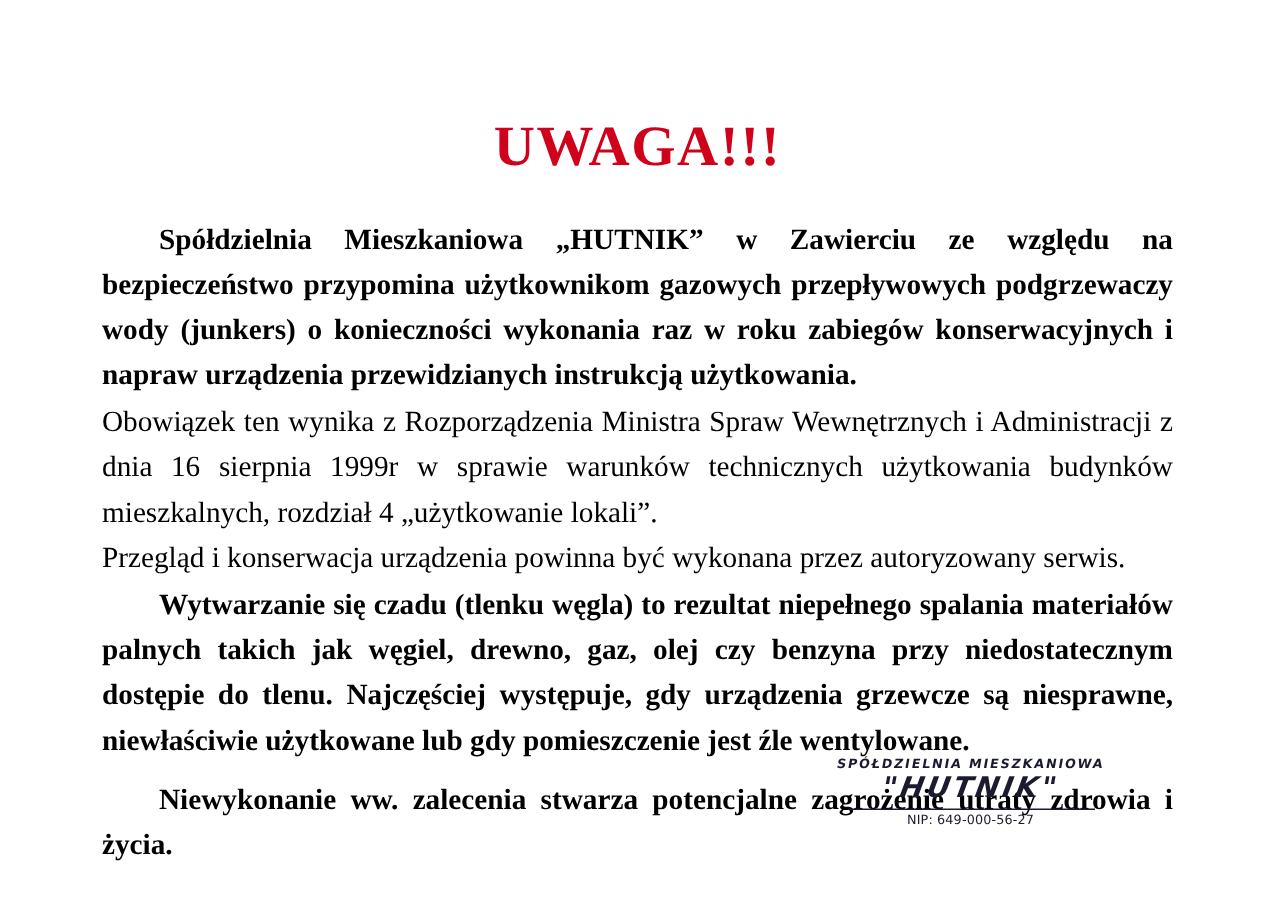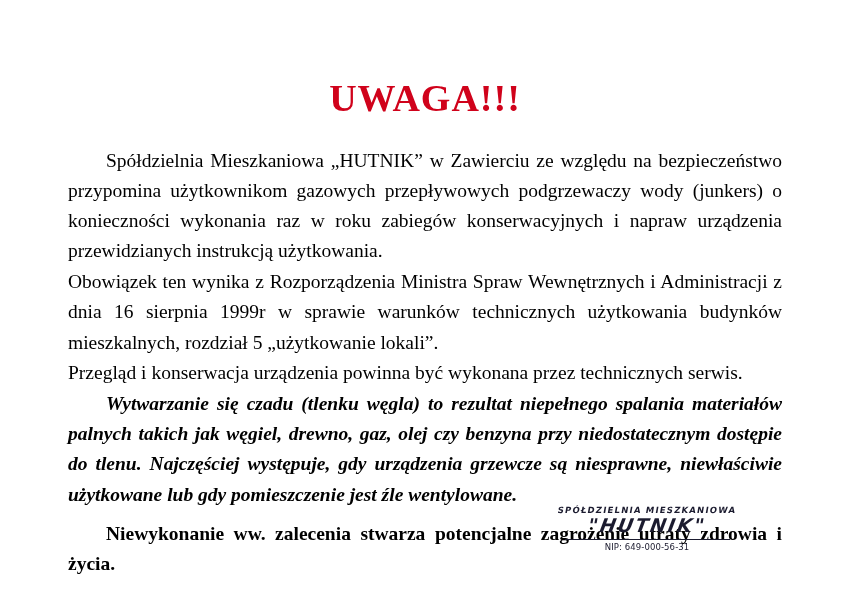--- a/index.html
+++ b/index.html
@@ -36,25 +36,25 @@
     line-height: 1.55;
     text-align: justify;
     text-justify: inter-word;
   }
   .para {
     margin: 0 0 0.5px 0;
     text-align: justify;
   }
   .para.indent {
     text-indent: 38px;
+    font-weight: bold;
   }
   .para.bold {
     font-weight: bold;
     text-indent: 38px;
-    font-style: italic;
   }
   .para.last {
     text-indent: 38px;
     margin-top: 9px;
     font-weight: bold;
   }
   .stamp-area {
     position: absolute;
     right: 78px;
     bottom: 48px;
@@ -95,26 +95,26 @@
 </style>
 </head>
 <body>
 
 <div class="page">
 
   <h1 class="doc-title">UWAGA!!!</h1>
 
   <div class="body-text">
     <p class="para indent">Spółdzielnia Mieszkaniowa „HUTNIK” w Zawierciu ze względu na bezpieczeństwo przypomina użytkownikom gazowych przepływowych podgrzewaczy wody (junkers) o konieczności wykonania raz w roku zabiegów konserwacyjnych i napraw urządzenia przewidzianych instrukcją użytkowania.</p>
-    <p class="para">Obowiązek ten wynika z Rozporządzenia Ministra Spraw Wewnętrznych i Administracji z dnia 16 sierpnia 1999r w sprawie warunków technicznych użytkowania budynków mieszkalnych, rozdział 5 „użytkowanie lokali”.</p>
-    <p class="para">Przegląd i konserwacja urządzenia powinna być wykonana przez technicznych serwis.</p>
+    <p class="para">Obowiązek ten wynika z Rozporządzenia Ministra Spraw Wewnętrznych i Administracji z dnia 16 sierpnia 1999r w sprawie warunków technicznych użytkowania budynków mieszkalnych, rozdział 4 „użytkowanie lokali”.</p>
+    <p class="para">Przegląd i konserwacja urządzenia powinna być wykonana przez autoryzowany serwis.</p>
     <p class="para bold">Wytwarzanie się czadu (tlenku węgla) to rezultat niepełnego spalania materiałów palnych takich jak węgiel, drewno, gaz, olej czy benzyna przy niedostatecznym dostępie do tlenu. Najczęściej występuje, gdy urządzenia grzewcze są niesprawne, niewłaściwie użytkowane lub gdy pomieszczenie jest źle wentylowane.</p>
     <p class="para last">Niewykonanie ww. zalecenia stwarza potencjalne zagrożenie utraty zdrowia i życia.</p>
   </div>
 
   <div class="stamp-area">
     <div class="stamp-coop">SPÓŁDZIELNIA MIESZKANIOWA</div>
     <div class="stamp-name">"HUTNIK"</div>
     <div class="stamp-rule"></div>
-    <div class="stamp-line">NIP: 649-000-56-31</div>
+    <div class="stamp-line">NIP: 649-000-56-27</div>
   </div>
 
 </div>
 
 </body></html>

